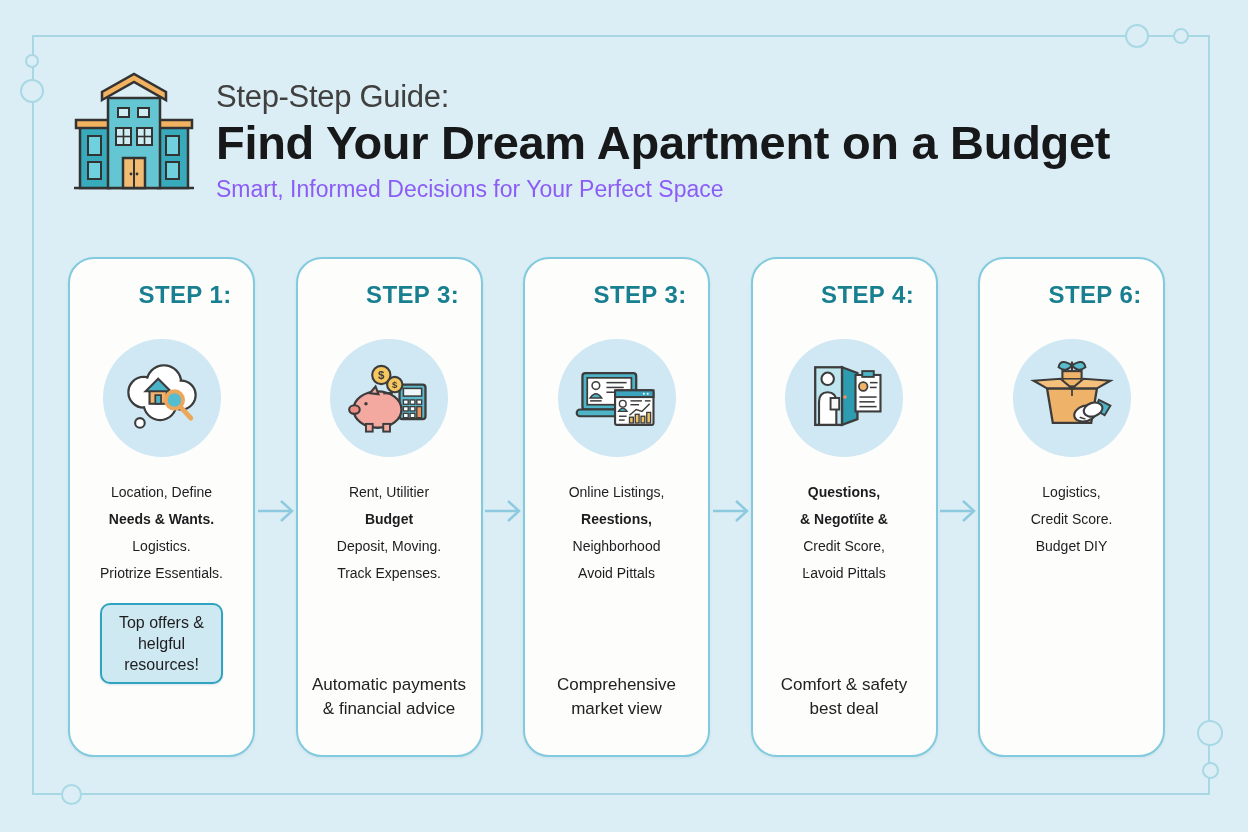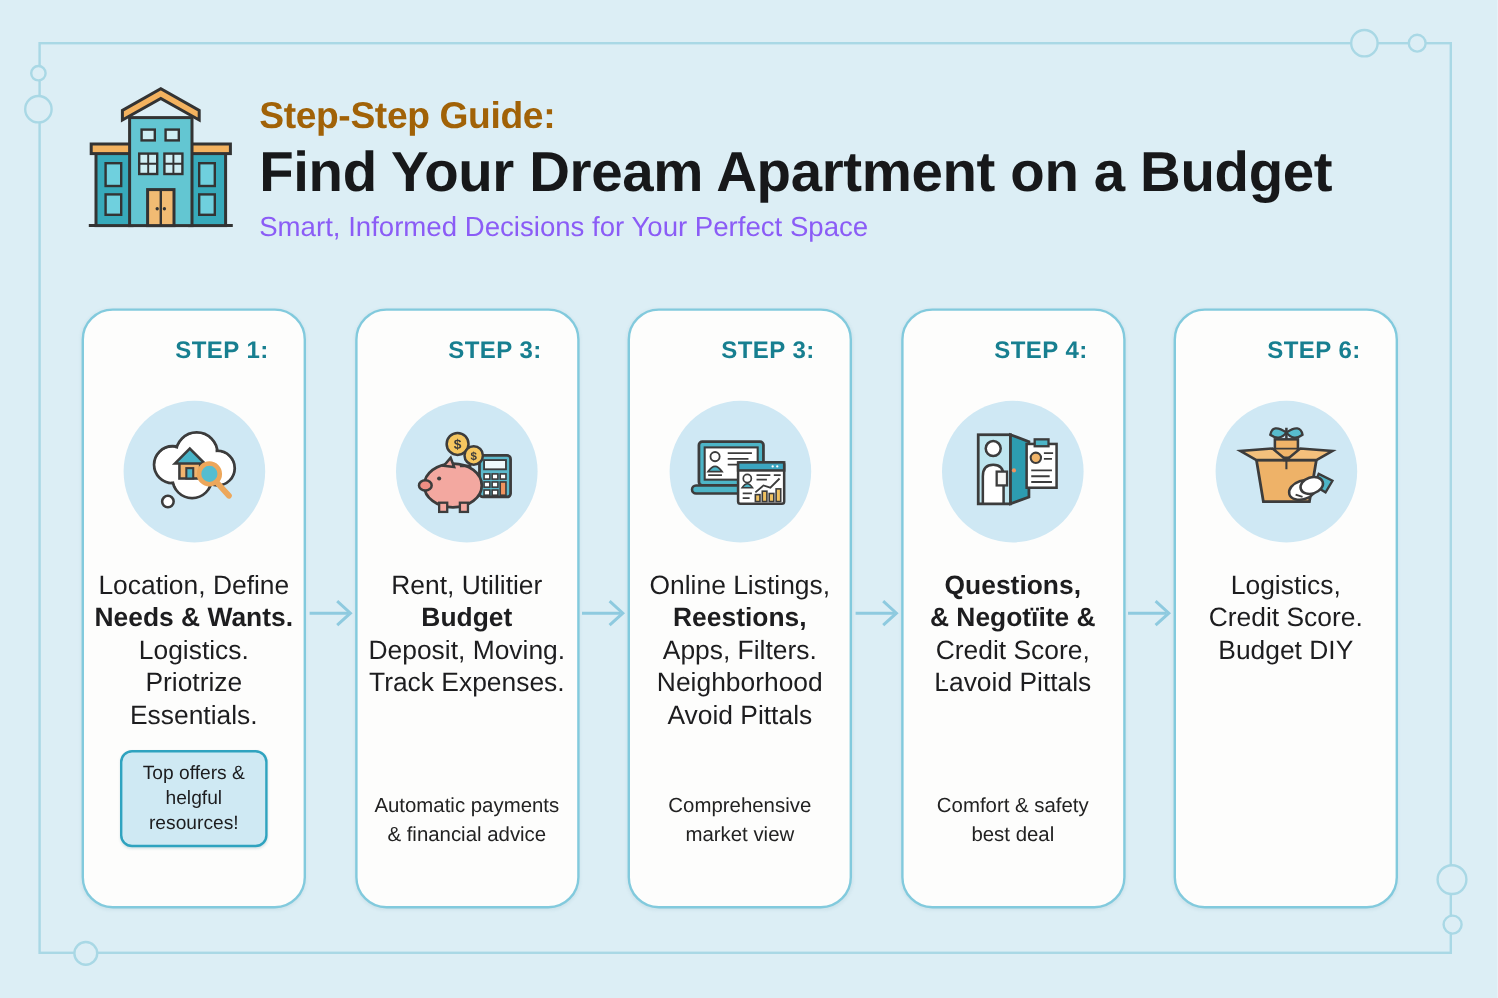--- a/index.html
+++ b/index.html
@@ -14,44 +14,44 @@
   
   .frame{position:absolute;left:32px;top:35px;width:1178px;height:760px;
          border:2px solid var(--frame);}
   .frame-dot{position:absolute;border-radius:50%;background:var(--bg);
              border:2px solid var(--frame);}
 
   
   .header{position:absolute;left:70px;top:70px;display:flex;align-items:flex-start;}
   .header-icon{width:128px;height:126px;margin-right:18px;}
   .titles{padding-top:8px;}
-  .title-line1{font-size:31px;font-weight:700;color:#a16207;line-height:1.22;letter-spacing:-0.3px;}
+  .title-line1{font-size:31px;font-weight:400;color:#404040;line-height:1.22;letter-spacing:-0.3px;}
   .title-line2{font-size:47px;font-weight:700;color:#17181a;line-height:1.15;letter-spacing:-0.3px;}
   .subtitle{font-size:23px;font-weight:400;color:#8b5cf6;margin-top:6px;}
 
   
   .cards{position:absolute;left:68px;top:257px;width:1097px;height:500px;
          display:flex;justify-content:space-between;}
   .card{position:relative;width:187px;height:500px;background:var(--card-bg);
         border:2px solid var(--card-border);border-radius:26px;
         box-shadow:0 1px 3px rgba(60,120,140,0.10);}
-  .step-label{margin-top:22px;text-align:center;font-size:20px;font-weight:700;
+  .step-label{margin-top:22px;text-align:center;font-size:24px;font-weight:700;
               color:var(--step-label);letter-spacing:0.4px;margin-left:47px;}
   .icon-circle{width:118px;height:118px;border-radius:50%;background:var(--icon-circle);
                margin:30px auto 0;display:flex;align-items:center;justify-content:center;}
   .icon-circle svg{width:96px;height:96px;}
-  .card-lines{margin-top:22px;text-align:center;font-size:22px;line-height:27px;
+  .card-lines{margin-top:22px;text-align:center;font-size:14px;line-height:27px;
               color:var(--text-dark);}
   .line{font-weight:400;}
   .line.bold{font-weight:700;}
   .badge{margin:16px auto 0;width:123px;background:var(--badge-bg);
          border:2px solid var(--badge-border);border-radius:10px;
          padding:7px 6px;text-align:center;font-size:16px;line-height:21px;
          color:var(--text-dark);box-shadow:0 1px 2px rgba(60,120,140,0.18);}
-  .card-footer{position:absolute;left:0;right:0;bottom:47px;text-align:center;
+  .card-footer{position:absolute;left:0;right:0;bottom:34px;text-align:center;
                font-size:17px;line-height:24px;color:#222;}
 
   
   .arrow{position:absolute;top:498px;width:42px;height:26px;}
   .arrow svg{width:42px;height:26px;display:block;}
 </style>
 </head>
 <body>
 
 <div class="page">
@@ -222,21 +222,20 @@
             <rect x="63" y="70" width="4" height="6"></rect>
               <rect x="69" y="67" width="4" height="9"></rect>
             <rect x="75" y="69" width="4" height="7"></rect>
               <rect x="81" y="65" width="4" height="11"></rect>
           </g>
         </svg>
       </div>
       <div class="card-lines">
         <div class="line">Online Listings,</div>
         <div class="line bold">Reestions,</div>
-        <div class="line">Apps, Filters.</div>
         <div class="line">Neighborhood</div>
         <div class="line">Avoid Pittals</div>
       </div>
       <div class="card-footer">
         <div>Comprehensive</div>
         <div>market view</div>
       </div>
     </div>
 
     <div class="card">

